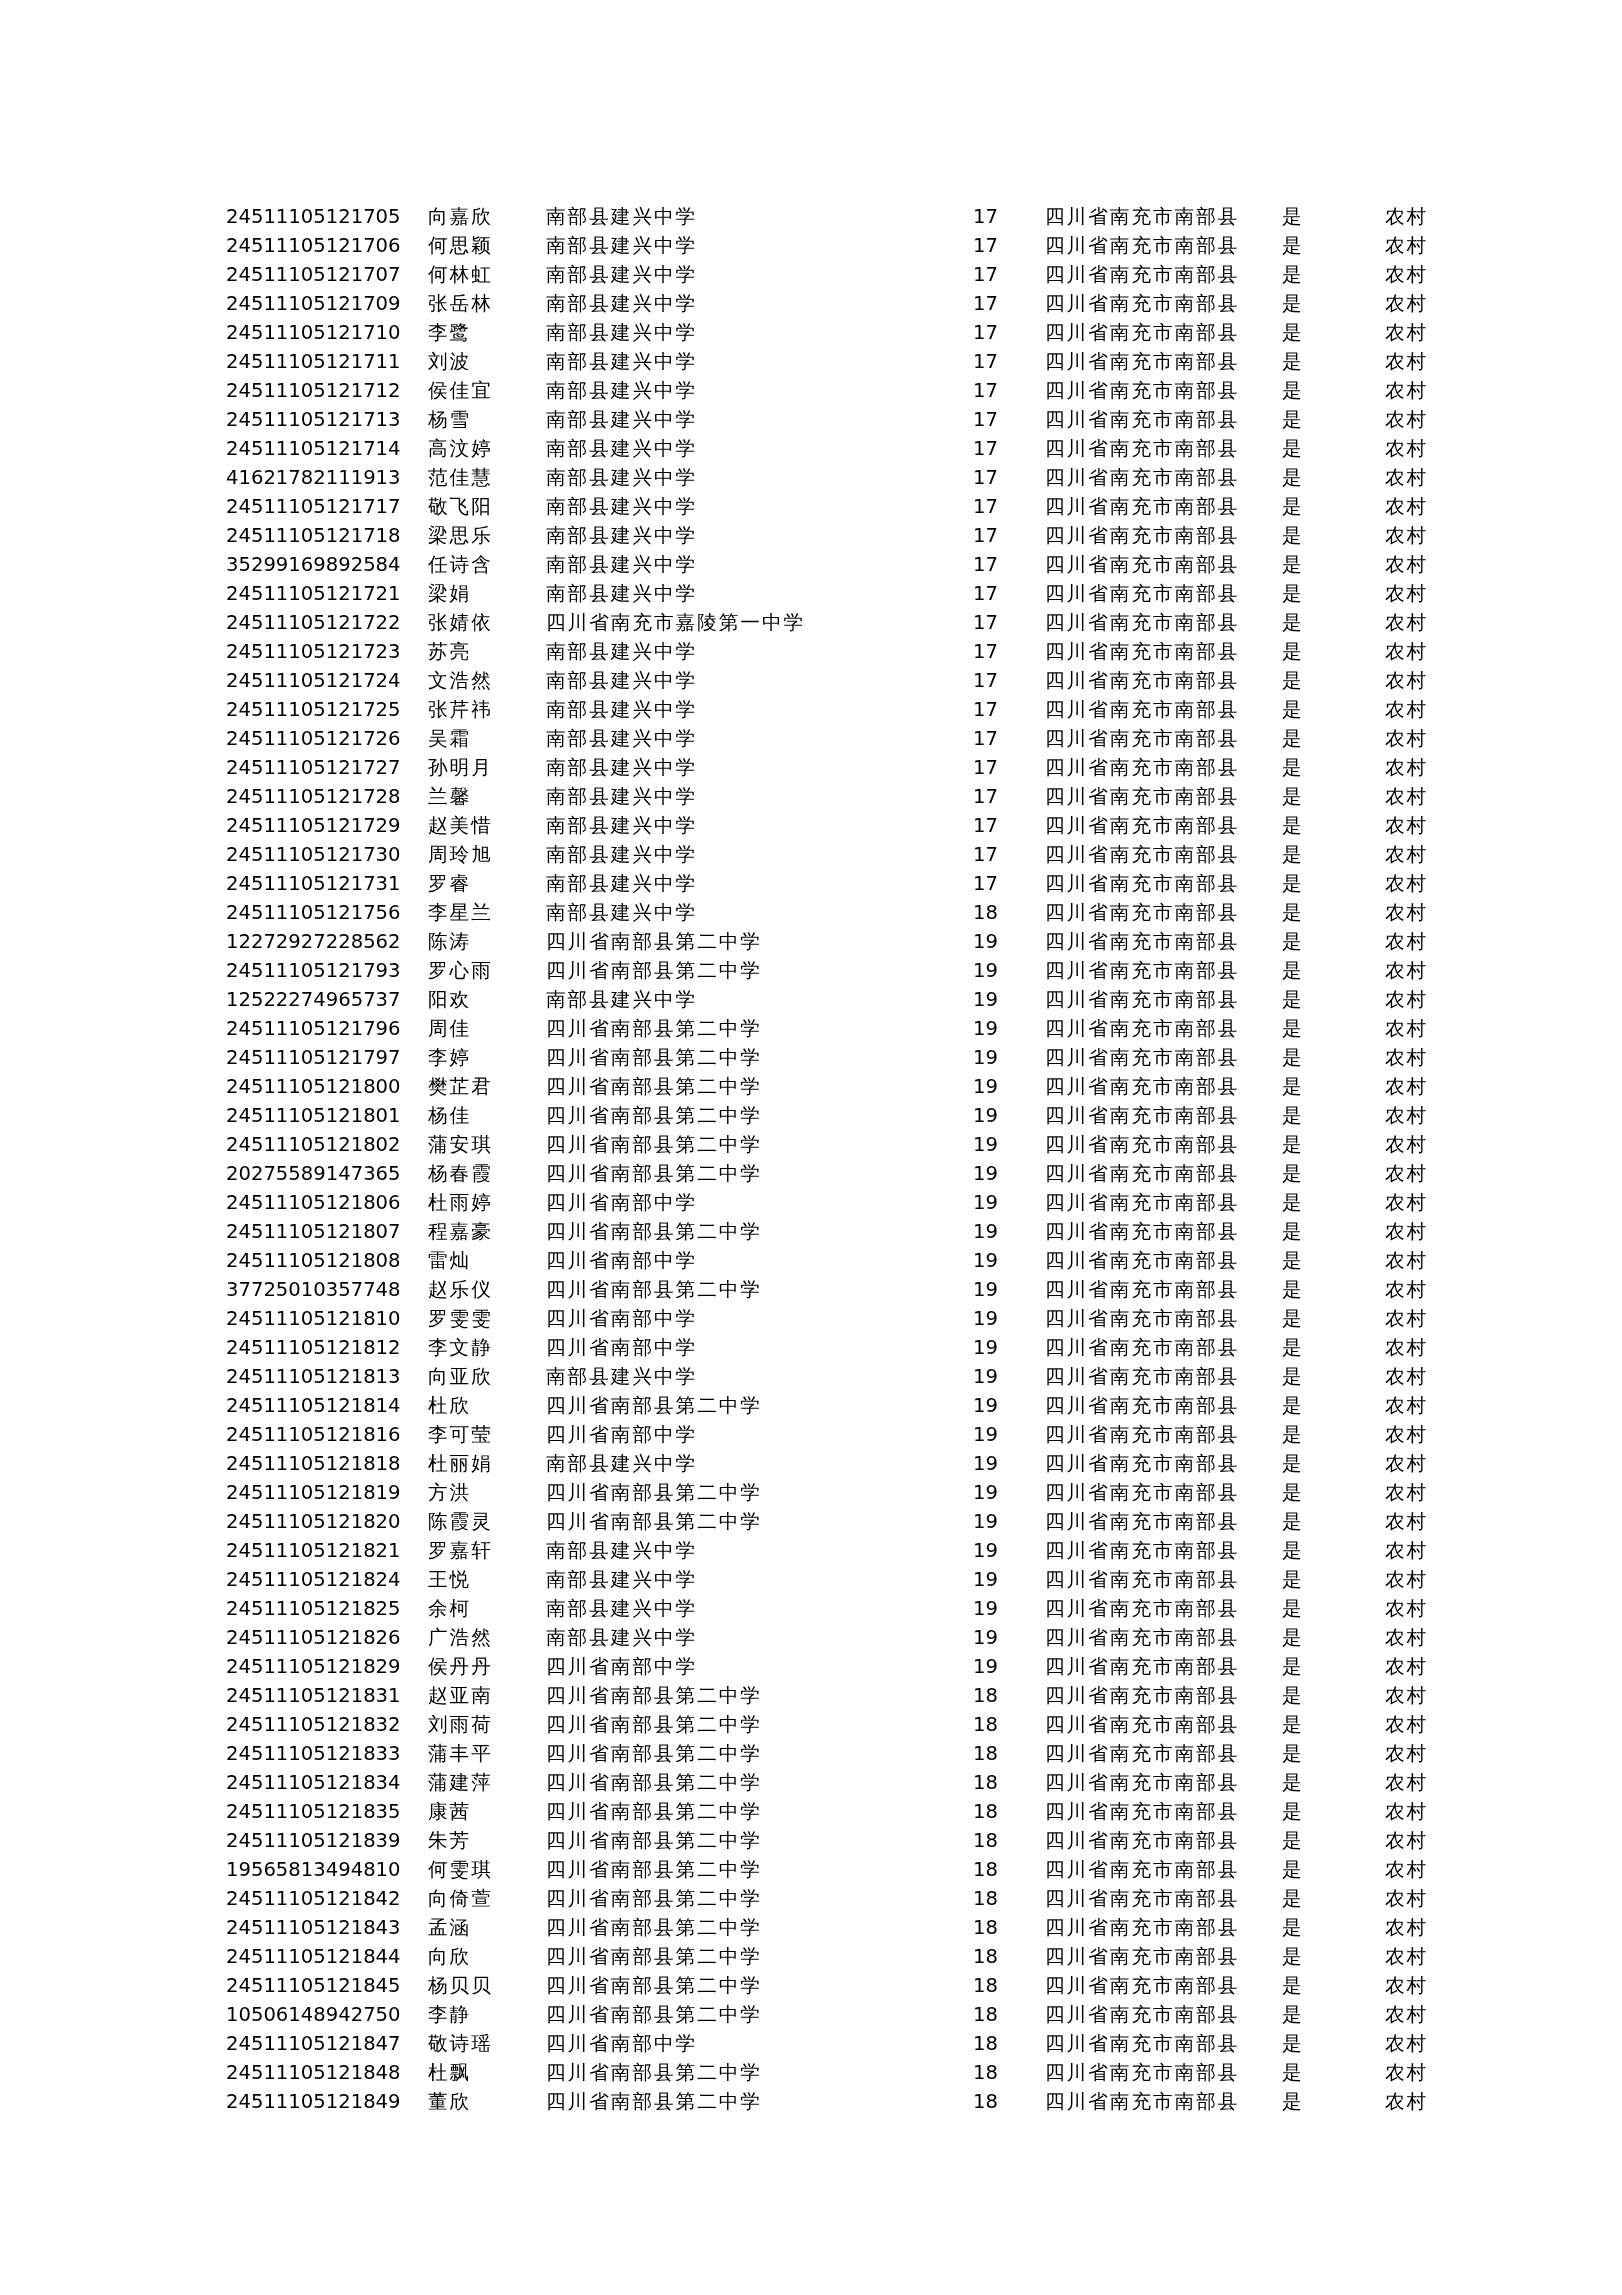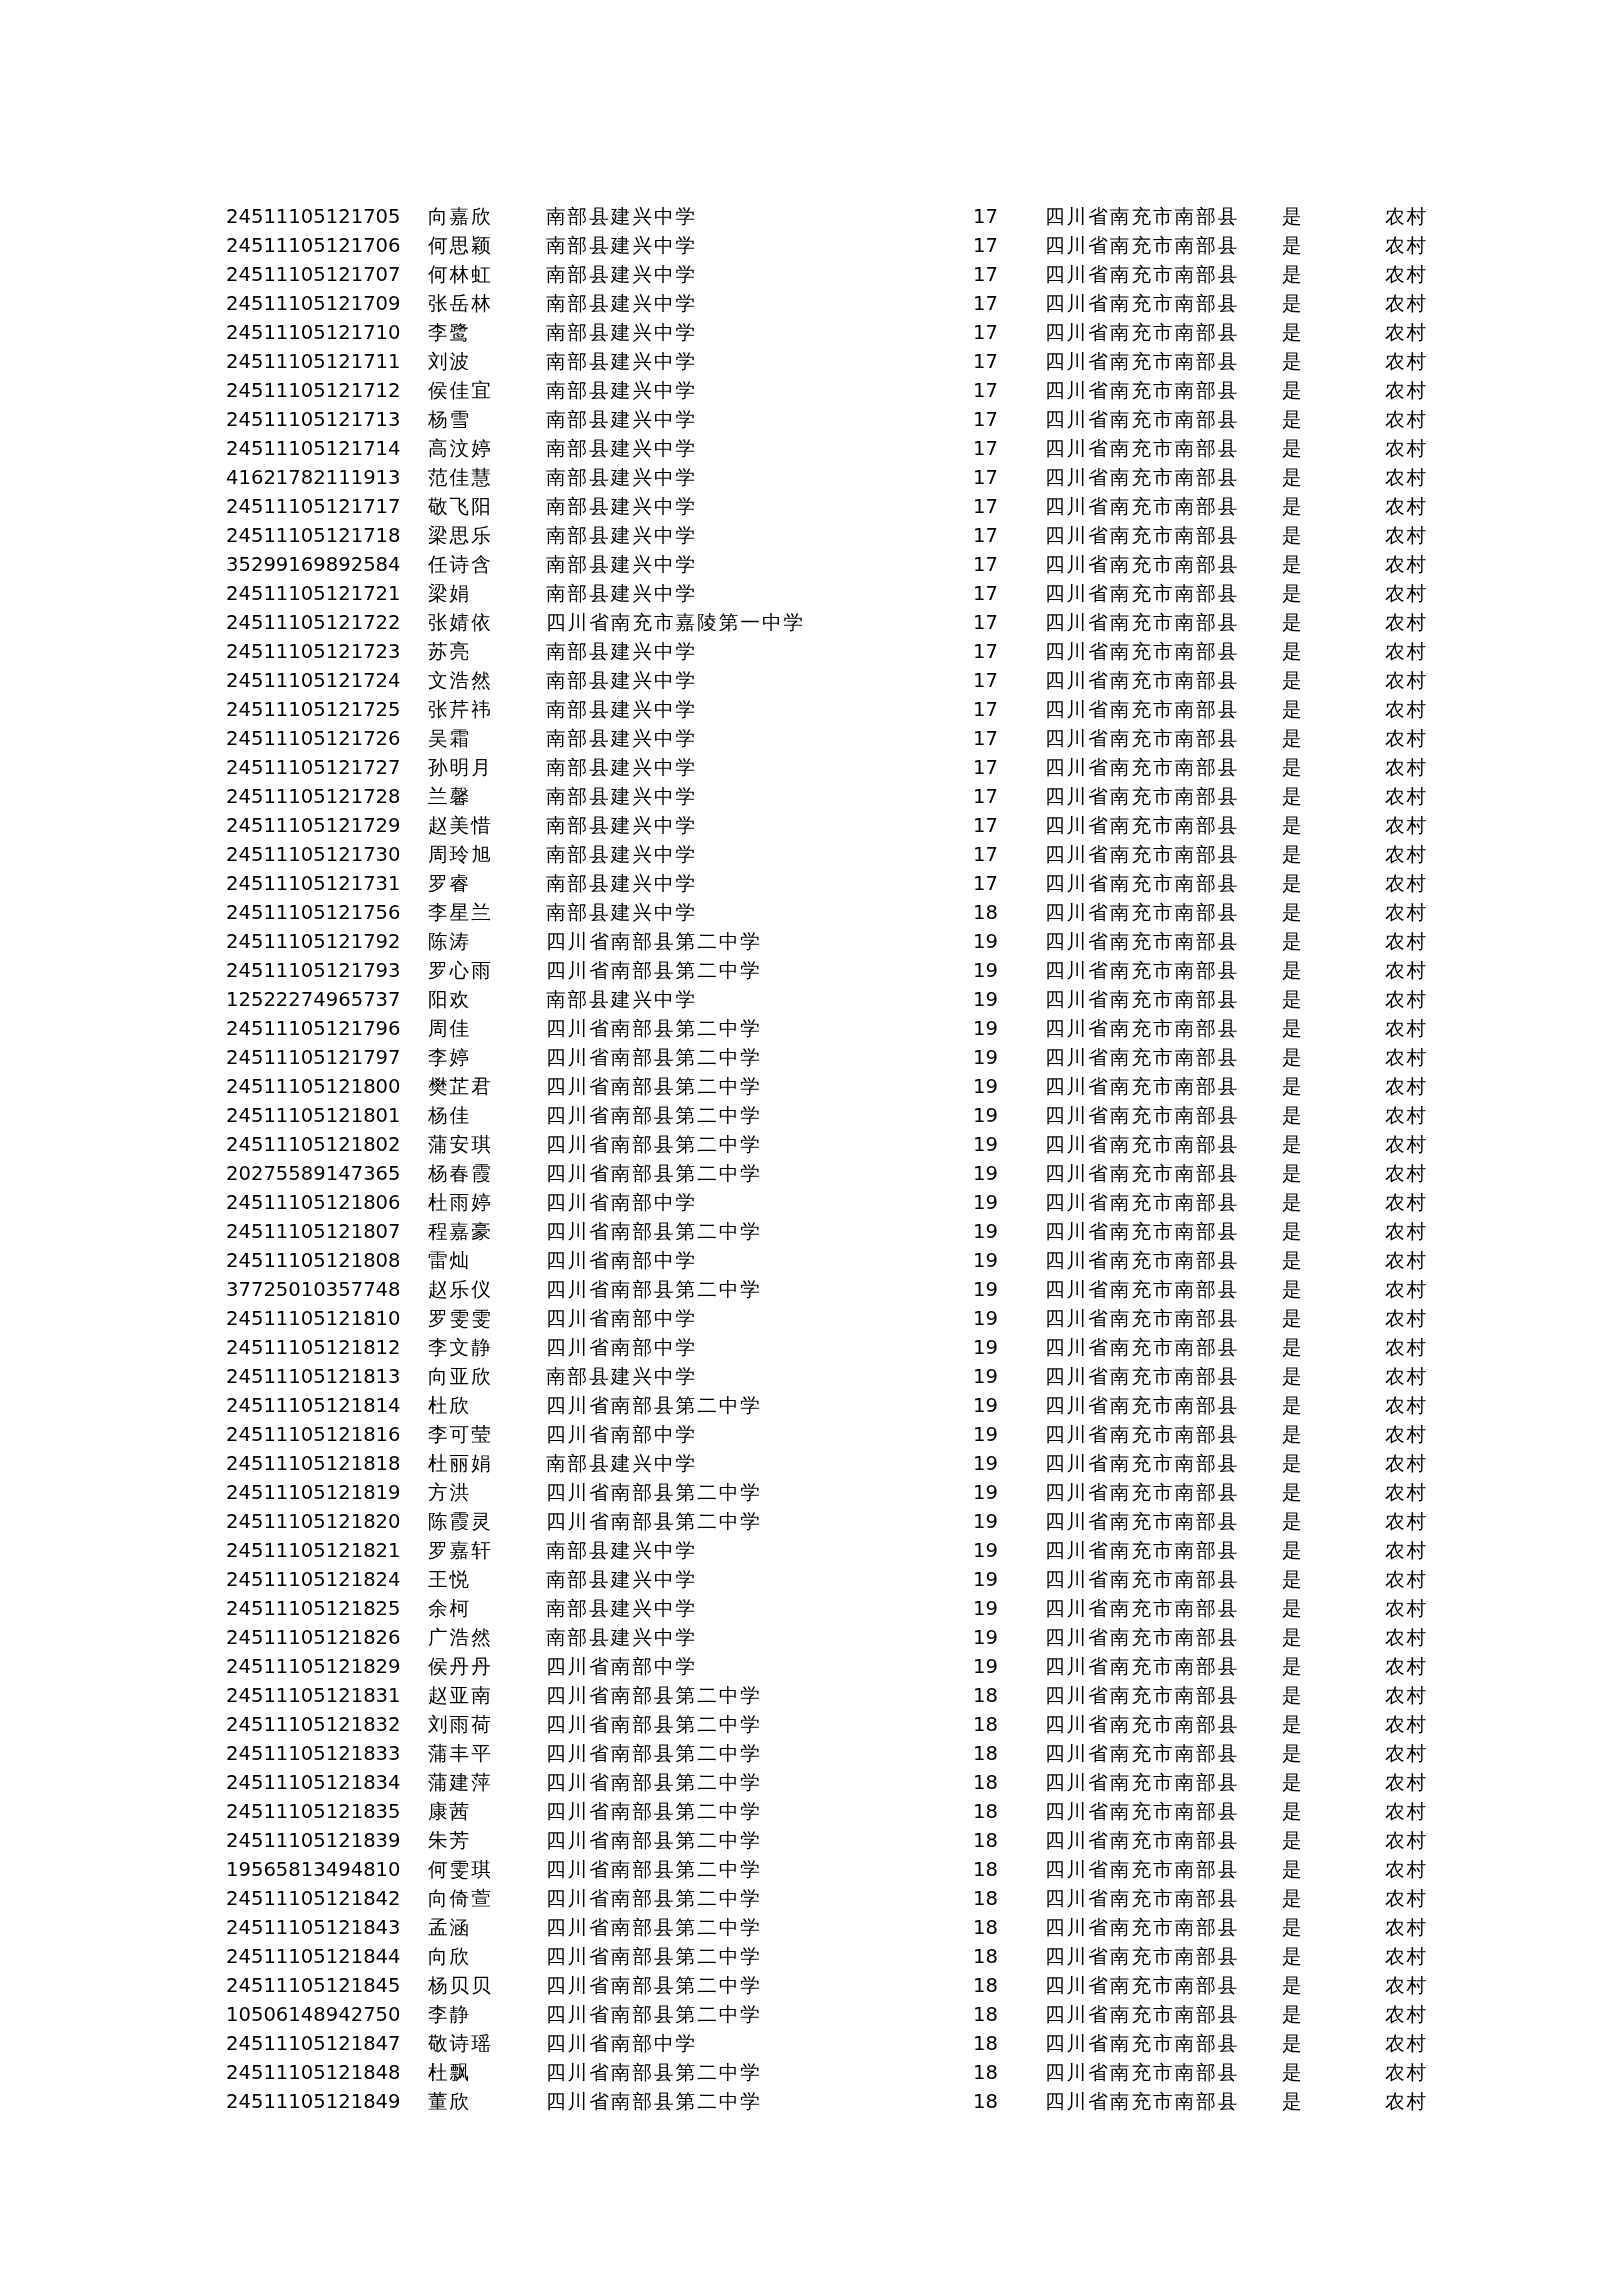--- a/index.html
+++ b/index.html
@@ -263,21 +263,21 @@
     <div class="row">
       <span class="cell id">24511105121756</span>
       <span class="cell cjk name">李星兰</span>
       <span class="cell cjk school">南部县建兴中学</span>
       <span class="cell age">18</span>
       <span class="cell cjk region">四川省南充市南部县</span>
       <span class="cell cjk confirm">是</span>
       <span class="cell cjk residence">农村</span>
     </div>
     <div class="row">
-      <span class="cell id">24511105121792</span>
+      <span class="cell id">12272927228562</span>
       <span class="cell cjk name">陈涛</span>
       <span class="cell cjk school">四川省南部县第二中学</span>
       <span class="cell age">19</span>
       <span class="cell cjk region">四川省南充市南部县</span>
       <span class="cell cjk confirm">是</span>
       <span class="cell cjk residence">农村</span>
     </div>
     <div class="row">
       <span class="cell id">24511105121793</span>
       <span class="cell cjk name">罗心雨</span>

